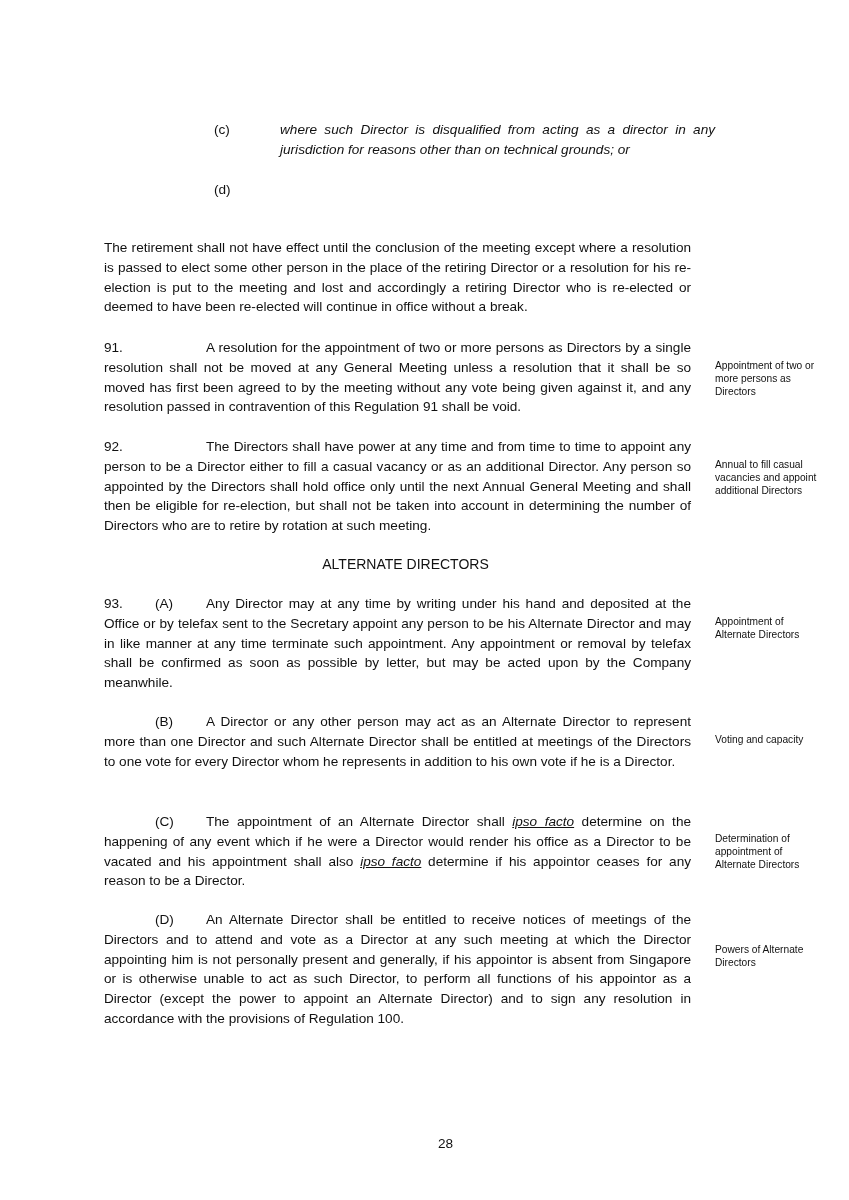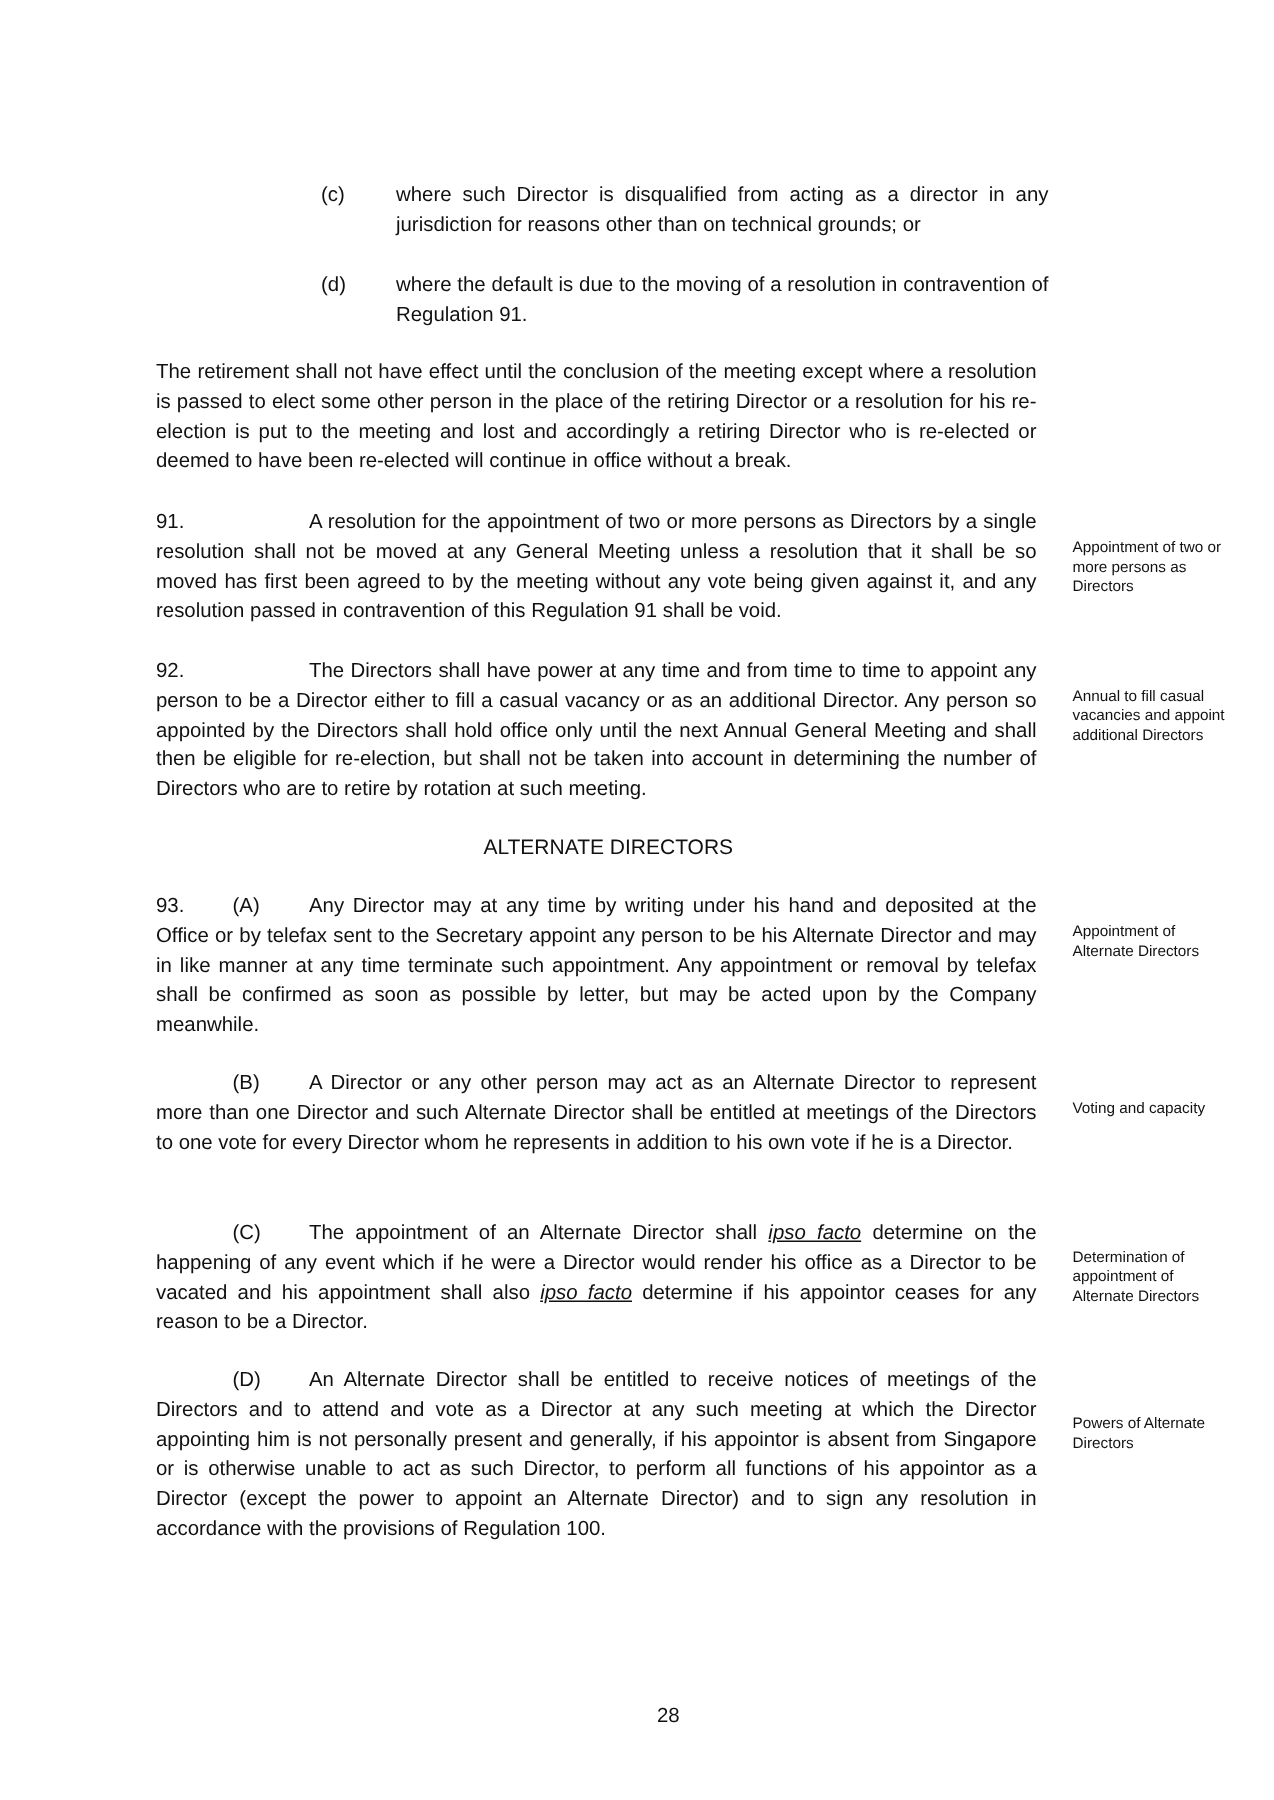--- a/index.html
+++ b/index.html
@@ -3,36 +3,35 @@
 <meta charset="utf-8">
 <style>
   html, body { margin: 0; padding: 0; background: #ffffff; }
   body { width: 849px; height: 1200px; position: relative; overflow: hidden;
          font-family: "Liberation Sans", sans-serif; color: #111; }
   .page { position: absolute; left: 0; top: 0; width: 849px; height: 1200px; }
   .p { position: absolute; font-size: 13.6px; line-height: 19.8px; text-align: justify; text-align-last: left; }
   .main { left: 104px; width: 587px; }
   .note { position: absolute; left: 715px; width: 110px; font-size: 10.2px; line-height: 12.9px; color: #111; margin-top: 20px; }
   .sub-label { position: absolute; left: 214px; font-size: 13.6px; line-height: 19.8px; }
-  .sub-text { position: absolute; left: 264px; width: 435px; font-size: 13.6px; line-height: 19.8px; text-align: justify; text-align-last: left; }
+  .sub-text { position: absolute; left: 280px; width: 435px; font-size: 13.6px; line-height: 19.8px; text-align: justify; text-align-last: left; font-style: italic; }
   .num { display: inline-block; }
   .heading { position: absolute; left: 112px; width: 587px; text-align: center; font-weight: normal; font-size: 14px; top: 556px; }
   .pagenum { position: absolute; left: 4px; width: 849px; text-align: center; top: 1136px; font-size: 13.6px; padding-left: 17px; }
   em { font-style: italic; text-decoration: underline; }
 </style>
 </head>
 <body>
 
 <div class="page">
 
   <div class="sub-label" style="top:120px">(c)</div>
   <div class="sub-text" style="top:120px">where such Director is disqualified from acting as a director in any jurisdiction for reasons other than on technical grounds; or</div>
 
   <div class="sub-label" style="top:180px">(d)</div>
-  <div class="sub-text" style="top:180px">where the default is due to the moving of a resolution in contravention of Regulation 91.</div>
 
   <div class="p main" style="top:238px">The retirement shall not have effect until the conclusion of the meeting except where a resolution is passed to elect some other person in the place of the retiring Director or a resolution for his re-election is put to the meeting and lost and accordingly a retiring Director who is re-elected or deemed to have been re-elected will continue in office without a break.</div>
 
   <div class="p main" style="top:338px">
     <span class="num" style="width:102px">91.</span><span>A resolution for the appointment of two or more persons as Directors by a single resolution shall not be moved at any General Meeting unless a resolution that it shall be so moved has first been agreed to by the meeting without any vote being given against it, and any resolution passed in contravention of this Regulation 91 shall be void.</span>
   </div>
   <div class="note" style="top:340px">Appointment of two or more persons as Directors</div>
 
   <div class="p main" style="top:437px">
     <span class="num" style="width:102px">92.</span><span>The Directors shall have power at any time and from time to time to appoint any person to be a Director either to fill a casual vacancy or as an additional Director. Any person so appointed by the Directors shall hold office only until the next Annual General Meeting and shall then be eligible for re-election, but shall not be taken into account in determining the number of Directors who are to retire by rotation at such meeting.</span>

